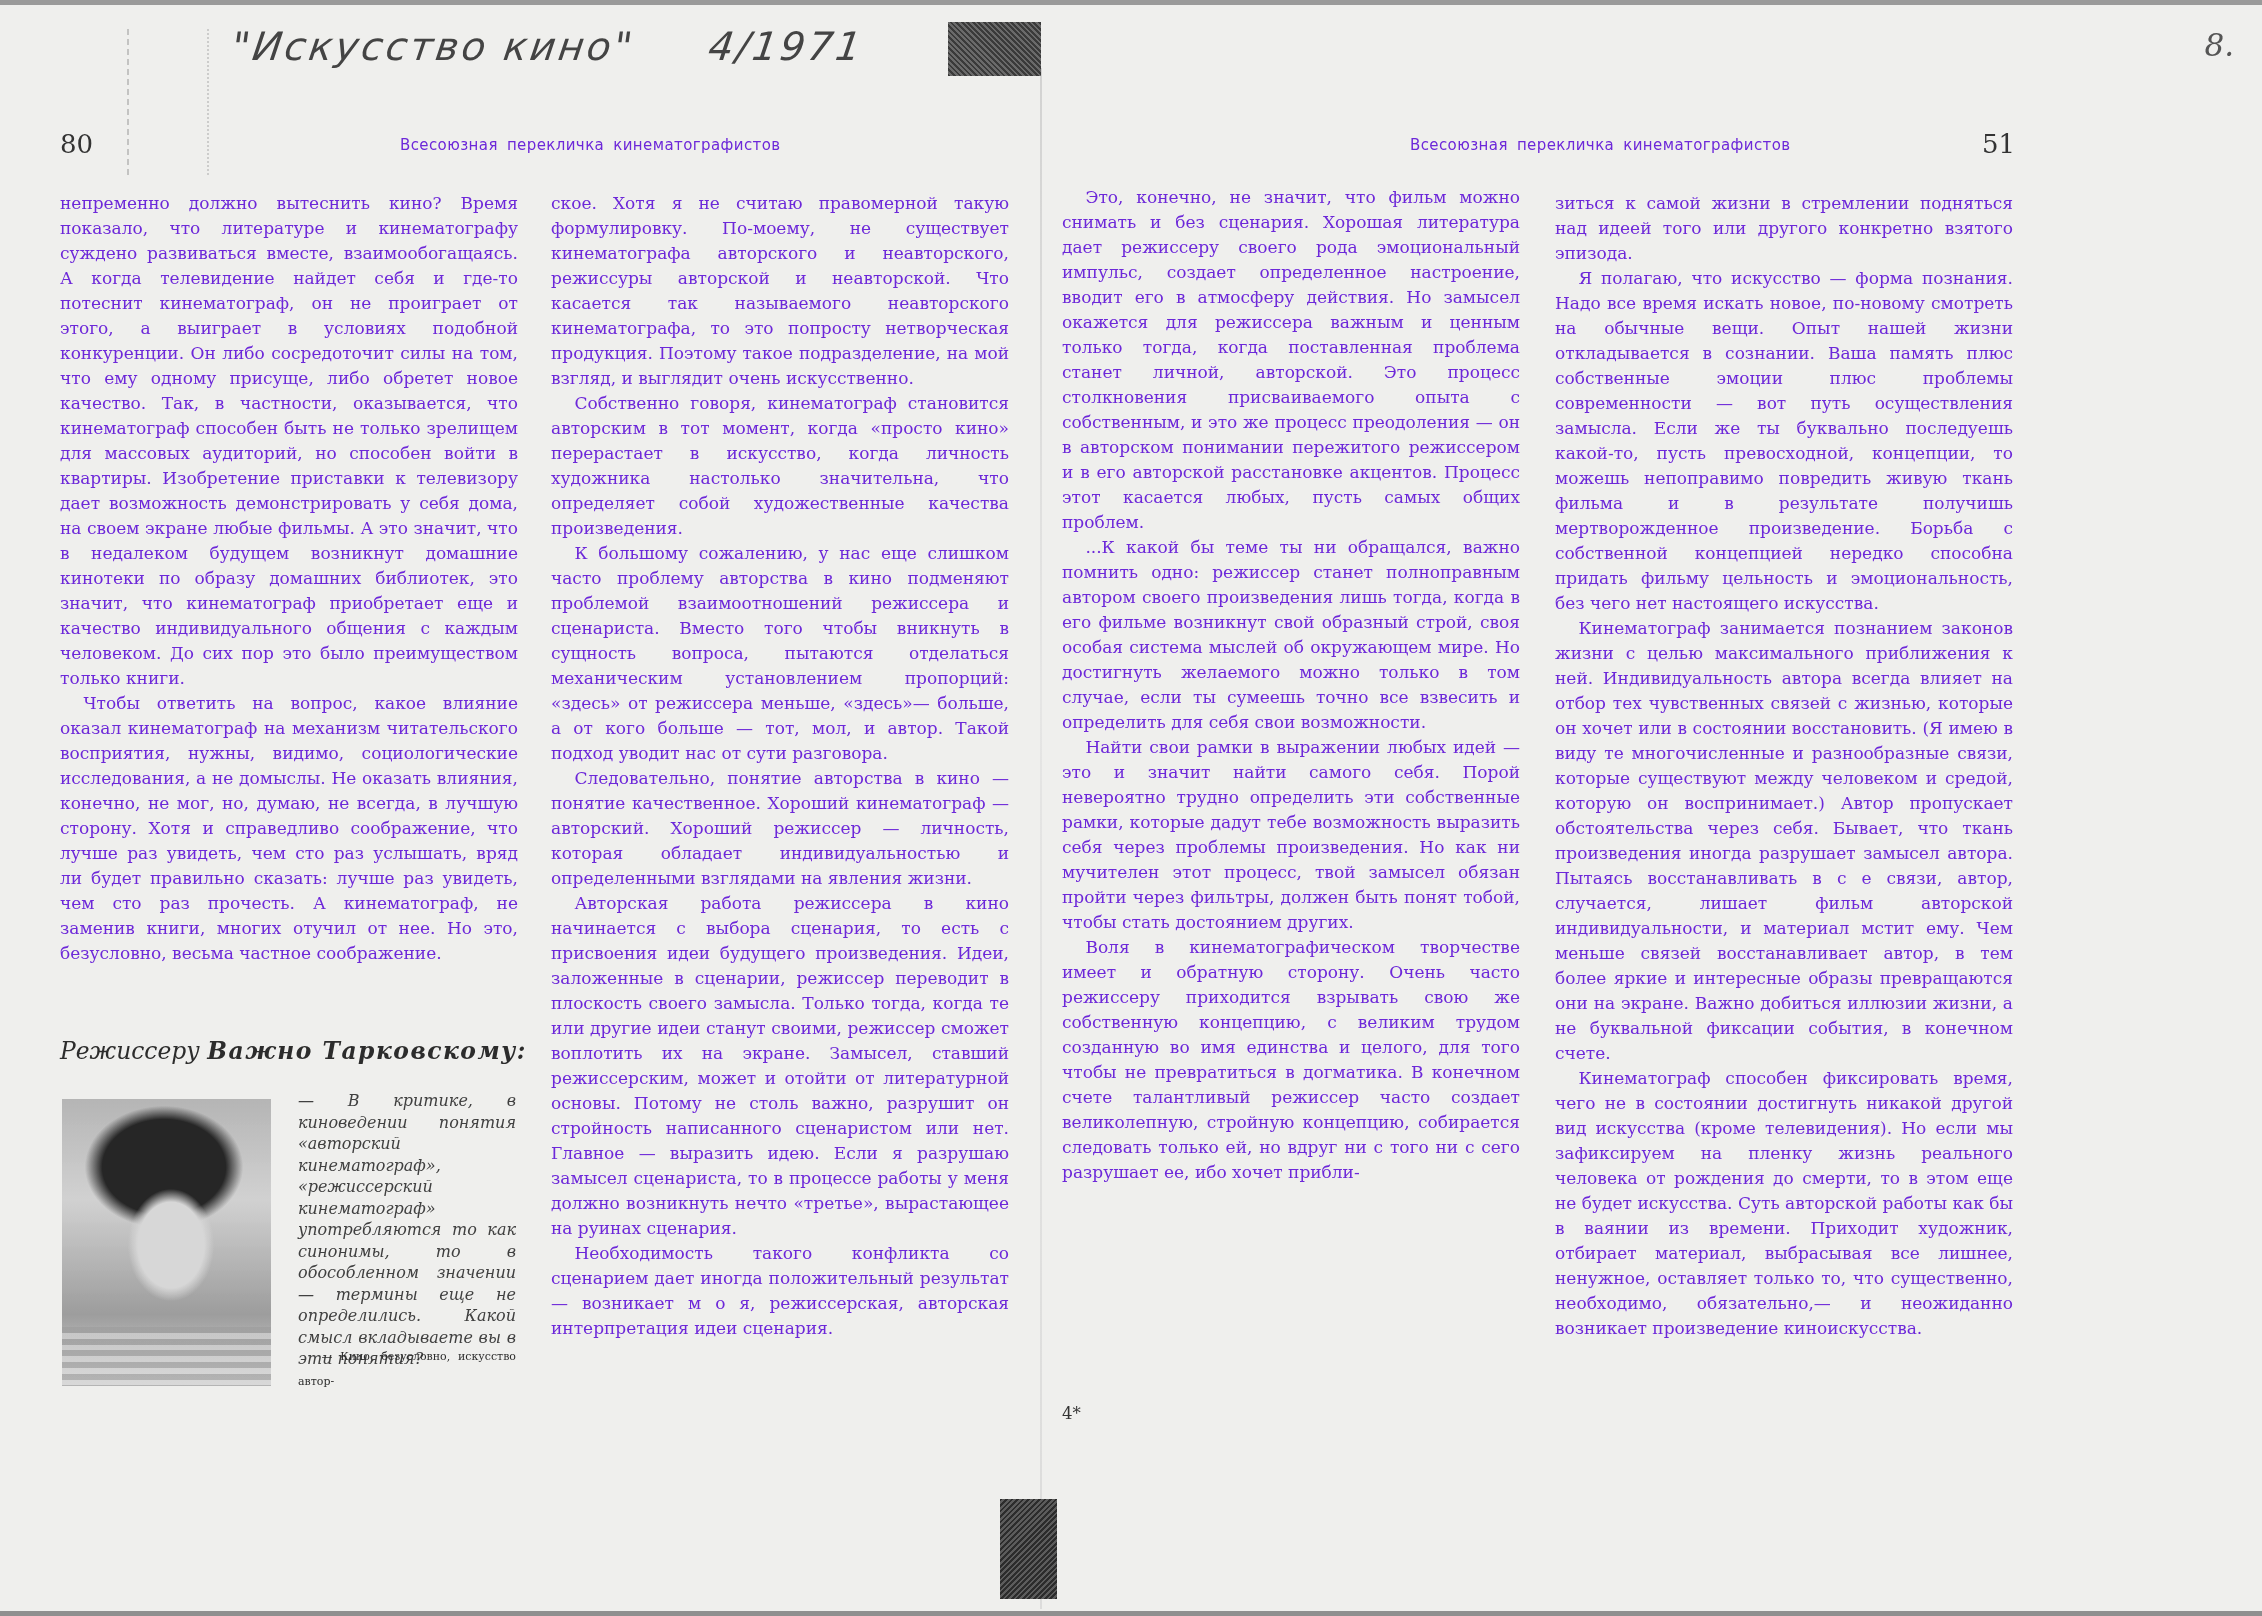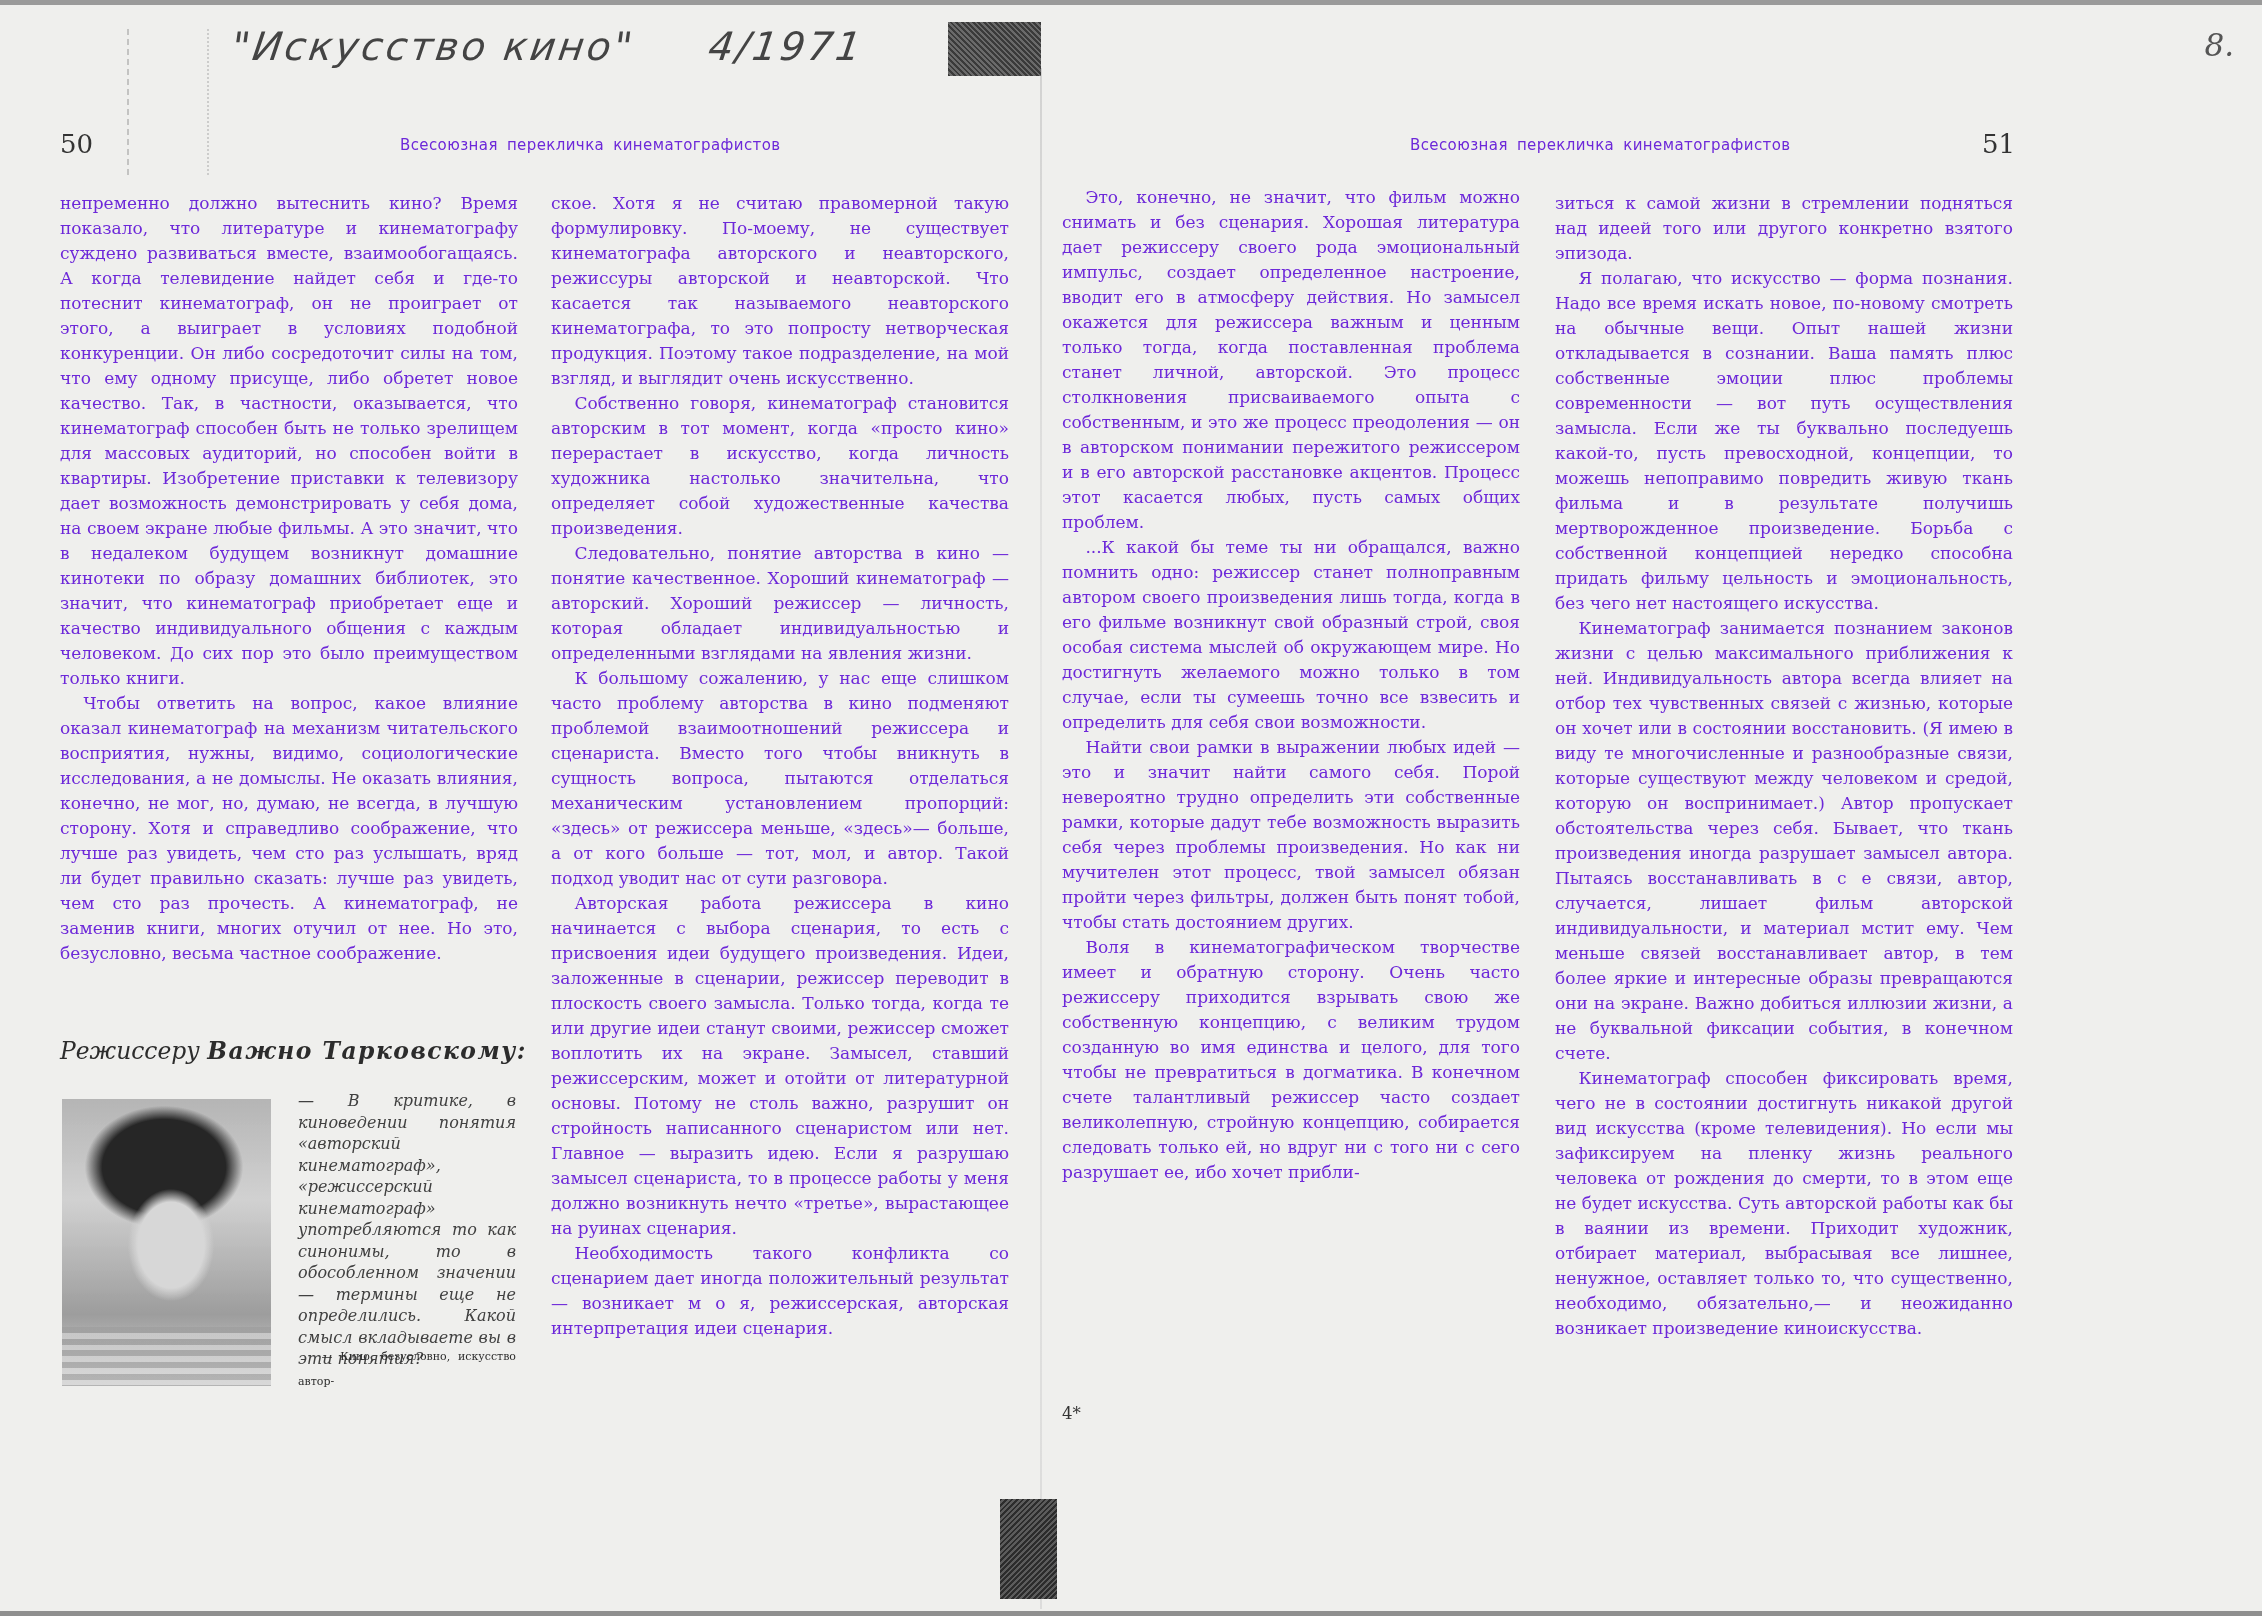--- a/index.html
+++ b/index.html
@@ -83,21 +83,21 @@
 <div class="gutter-block-top"></div>
 <div class="gutter-block-bot"></div>
 <div class="scratch"></div>
 
 <div class="handwritten">
   <span>"Искусство кино"</span>
   <span class="issue">4/1971</span>
 </div>
 <div class="sheet-no">8.</div>
 
-<div class="pageno left">50</div>
+<div class="pageno left">80</div>
 <div class="running left">Всесоюзная перекличка кинематографистов</div>
 
 <div class="col c1">
   <p class="cont">непременно должно вытеснить кино? Время показало, что литературе и кинематографу суждено развиваться вместе, взаимообогащаясь. А когда телевидение найдет себя и где-то потеснит кинематограф, он не проиграет от этого, а выиграет в условиях подобной конкуренции. Он либо сосредоточит силы на том, что ему одному присуще, либо обретет новое качество. Так, в частности, оказывается, что кинематограф способен быть не только зрелищем для массовых аудиторий, но способен войти в квартиры. Изобретение приставки к телевизору дает возможность демонстрировать у себя дома, на своем экране любые фильмы. А это значит, что в недалеком будущем возникнут домашние кинотеки по образу домашних библиотек, это значит, что кинематограф приобретает еще и качество индивидуального общения с каждым человеком. До сих пор это было преимуществом только книги.</p>
   <p>Чтобы ответить на вопрос, какое влияние оказал кинематограф на механизм читательского восприятия, нужны, видимо, социологические исследования, а не домыслы. Не оказать влияния, конечно, не мог, но, думаю, не всегда, в лучшую сторону. Хотя и справедливо соображение, что лучше раз увидеть, чем сто раз услышать, вряд ли будет правильно сказать: лучше раз увидеть, чем сто раз прочесть. А кинематограф, не заменив книги, многих отучил от нее. Но это, безусловно, весьма частное соображение.</p>
 </div>
 
 <div class="interview-heading">
   <span>Режиссеру</span>
   <span class="name">Важно Тарковскому:</span>
@@ -110,22 +110,22 @@
 <div class="question">
   <p>— В критике, в киноведении понятия «авторский кинематограф», «режиссерский кинематограф» употребляются то как синонимы, то в обособленном значении — термины еще не определились. Какой смысл вкладываете вы в эти понятия?</p>
 </div>
 <div class="answer-start">
   <p>— Кино, безусловно, искусство автор-</p>
 </div>
 
 <div class="col c2">
   <p class="cont">ское. Хотя я не считаю правомерной такую формулировку. По-моему, не существует кинематографа авторского и неавторского, режиссуры авторской и неавторской. Что касается так называемого неавторского кинематографа, то это попросту нетворческая продукция. Поэтому такое подразделение, на мой взгляд, и выглядит очень искусственно.</p>
   <p>Собственно говоря, кинематограф становится авторским в тот момент, когда «просто кино» перерастает в искусство, когда личность художника настолько значительна, что определяет собой художественные качества произведения.</p>
+  <p>К большому сожалению, у нас еще слишком часто проблему авторства в кино подменяют проблемой взаимоотношений режиссера и сценариста. Вместо того чтобы вникнуть в сущность вопроса, пытаются отделаться механическим установлением пропорций: «здесь» от режиссера меньше, «здесь»— больше, а от кого больше — тот, мол, и автор. Такой подход уводит нас от сути разговора.</p>
   <p>Следовательно, понятие авторства в кино — понятие качественное. Хороший кинематограф — авторский. Хороший режиссер — личность, которая обладает индивидуальностью и определенными взглядами на явления жизни.</p>
-  <p>К большому сожалению, у нас еще слишком часто проблему авторства в кино подменяют проблемой взаимоотношений режиссера и сценариста. Вместо того чтобы вникнуть в сущность вопроса, пытаются отделаться механическим установлением пропорций: «здесь» от режиссера меньше, «здесь»— больше, а от кого больше — тот, мол, и автор. Такой подход уводит нас от сути разговора.</p>
   <p>Авторская работа режиссера в кино начинается с выбора сценария, то есть с присвоения идеи будущего произведения. Идеи, заложенные в сценарии, режиссер переводит в плоскость своего замысла. Только тогда, когда те или другие идеи станут своими, режиссер сможет воплотить их на экране. Замысел, ставший режиссерским, может и отойти от литературной основы. Потому не столь важно, разрушит он стройность написанного сценаристом или нет. Главное — выразить идею. Если я разрушаю замысел сценариста, то в процессе работы у меня должно возникнуть нечто «третье», вырастающее на руинах сценария.</p>
   <p>Необходимость такого конфликта со сценарием дает иногда положительный результат — возникает м о я, режиссерская, авторская интерпретация идеи сценария.</p>
 </div>
 
 <div class="pageno right">51</div>
 <div class="running right">Всесоюзная перекличка кинематографистов</div>
 
 <div class="col c3">
   <p>Это, конечно, не значит, что фильм можно снимать и без сценария. Хорошая литература дает режиссеру своего рода эмоциональный импульс, создает определенное настроение, вводит его в атмосферу действия. Но замысел окажется для режиссера важным и ценным только тогда, когда поставленная проблема станет личной, авторской. Это процесс столкновения присваиваемого опыта с собственным, и это же процесс преодоления — он в авторском понимании пережитого режиссером и в его авторской расстановке акцентов. Процесс этот касается любых, пусть самых общих проблем.</p>
   <p>...К какой бы теме ты ни обращался, важно помнить одно: режиссер станет полноправным автором своего произведения лишь тогда, когда в его фильме возникнут свой образный строй, своя особая система мыслей об окружающем мире. Но достигнуть желаемого можно только в том случае, если ты сумеешь точно все взвесить и определить для себя свои возможности.</p>

